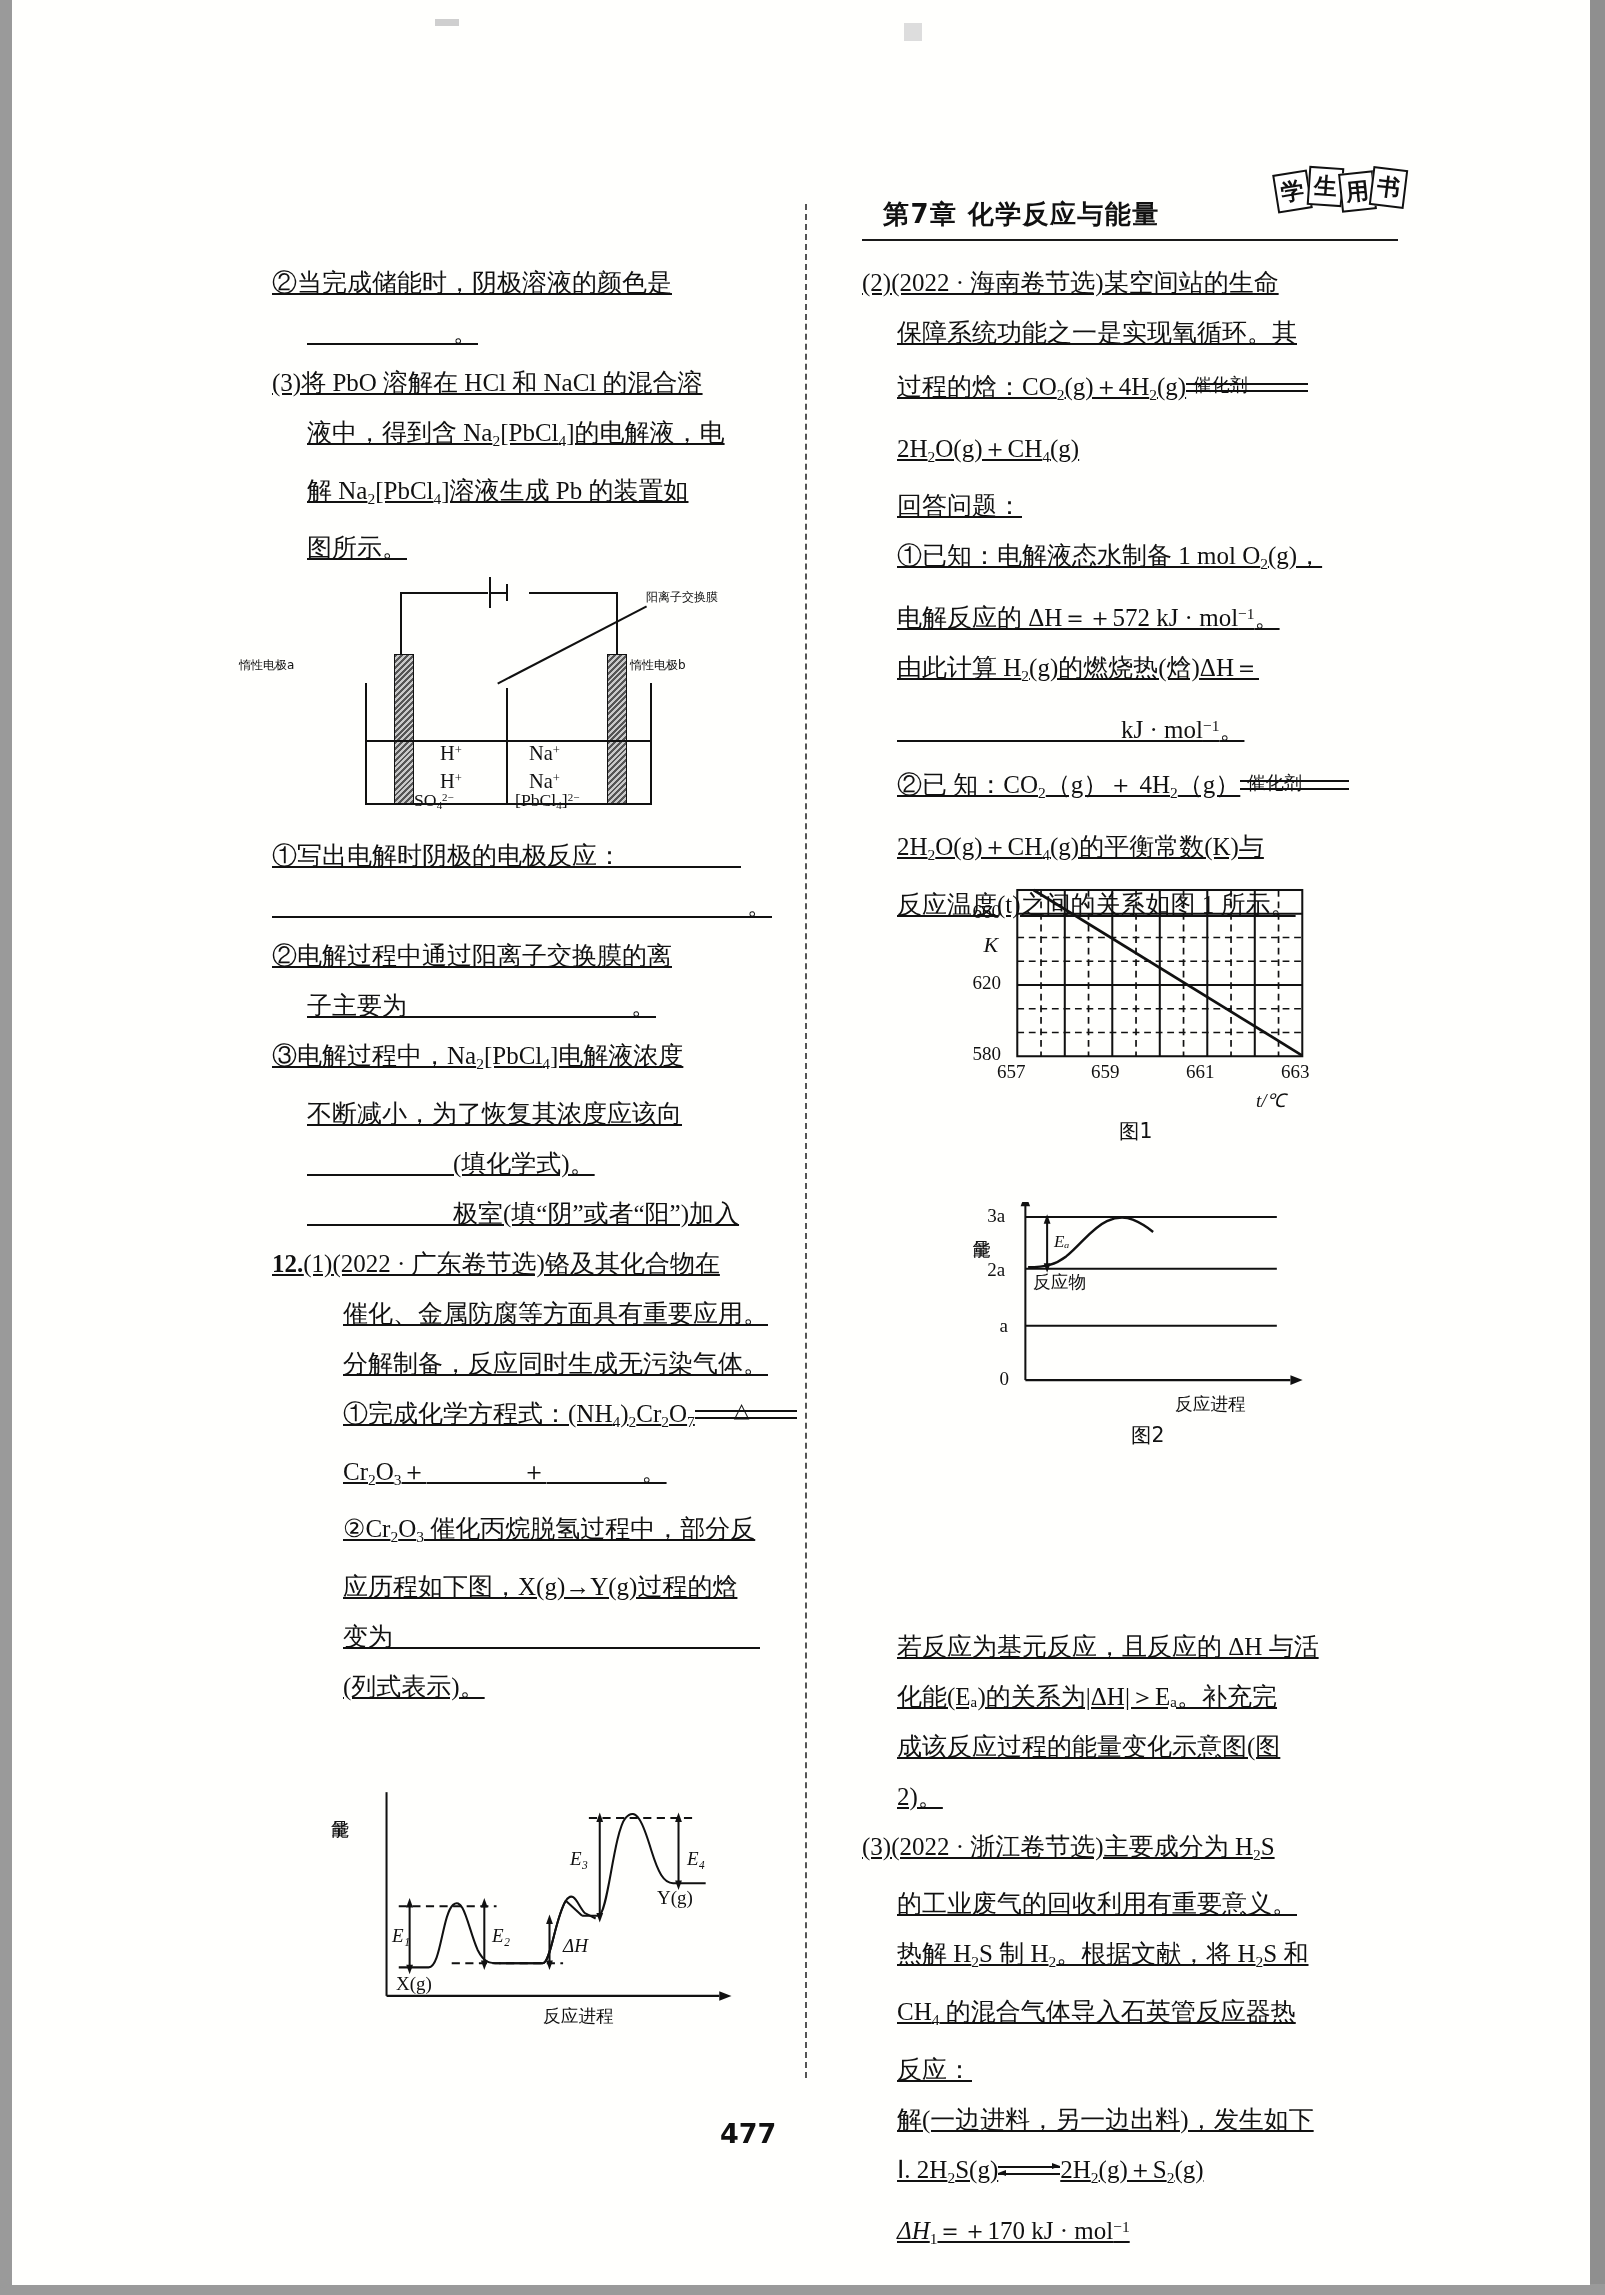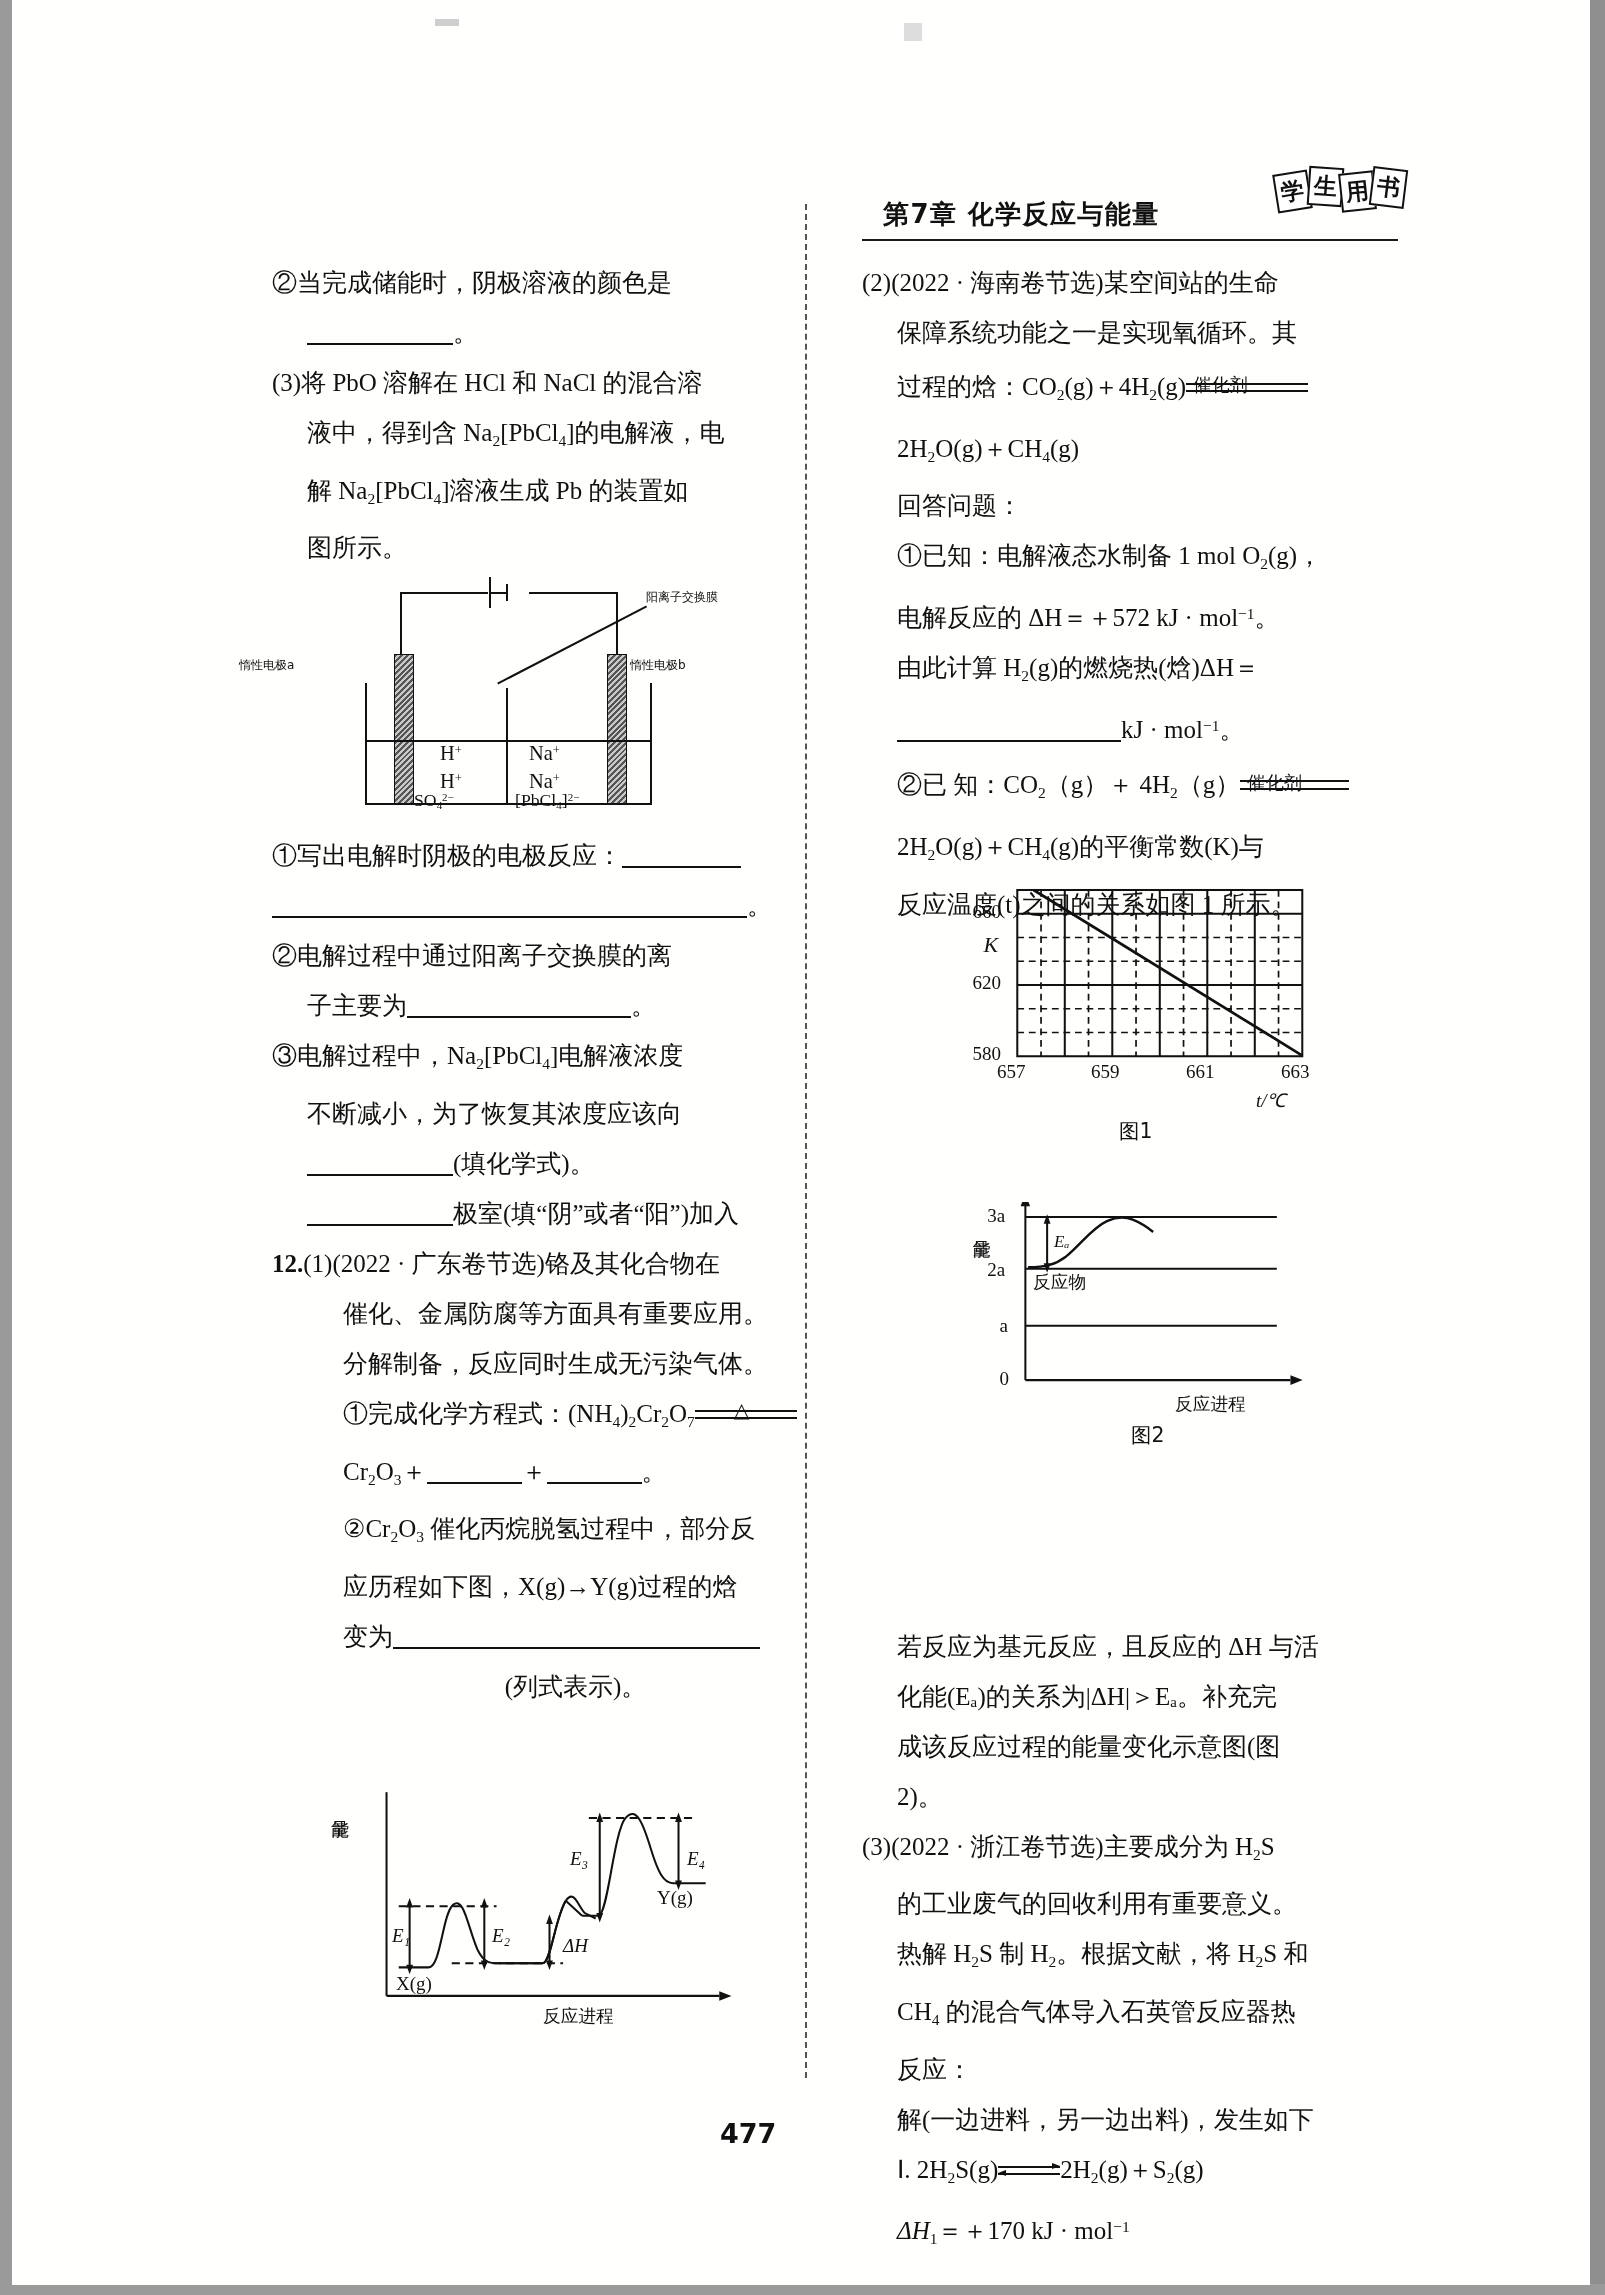--- a/index.html
+++ b/index.html
@@ -16,21 +16,21 @@
   .hdr-title{position:absolute;left:0;top:9.5px;font-family:"DejaVu Sans",sans-serif;font-weight:bold;font-size:26px;color:#111;letter-spacing:1.4px;white-space:nowrap;}
   .stamp{position:absolute;left:1275px;top:164px;width:126px;height:53px;}
   .stamp span{position:absolute;display:block;border:2.7px solid #111;font-family:"DejaVu Sans",sans-serif;font-weight:bold;font-size:23px;color:#111;text-align:center;background:#fff;}
 
   
   .col{position:absolute;top:258px;width:536px;font-size:25px;line-height:50px;color:#111;}
   .colL{left:272px;}
   .colR{left:862px;}
   .divider{position:absolute;left:805px;top:204px;width:0;height:1874px;border-left:2.7px dashed #555;}
 
-  p{margin:0;}
+  p{margin:0;text-decoration:underline;}
   .indent{padding-left:35px;text-indent:0;}
   .hang{padding-left:35px;text-indent:-35px;}
   .hang2{padding-left:67px;text-indent:-67px;}
   .blank{display:inline-block;border-bottom:2px solid #111;vertical-align:-4.1px;}
   .bl-l{width:146px;} .bl-m{width:119px;} .bl-s{width:95px;} .bl-xl{width:224px;} .bl-xxl{width:475px;}
   sub{font-size:.62em;vertical-align:-.3em;}
   sup{font-size:.62em;vertical-align:.45em;}
   i{font-style:italic;}
   .eqbox{display:inline-block;position:relative;width:102px;height:9.5px;vertical-align:2.7px;}
   .eqbox .top{position:absolute;left:0;top:0;width:102px;height:2px;background:#111;}
@@ -154,21 +154,21 @@
     </p>
     <p class="indent" style="padding-left:71px;">
       <span>②Cr</span><sub>2</sub><span>O</span><sub>3</sub><span> 催化丙烷脱氢过程中，部分反</span>
     </p>
     <p class="indent" style="padding-left:71px;">
       <span>应历程如下图，X(g)→Y(g)过程的焓</span>
     </p>
     <p class="indent" style="padding-left:71px;">
       <span>变为</span><span class="blank" style="width:367px;"></span>
     </p>
-    <p class="indent" style="padding-left:71px;text-align:center;">
+    <p class="indent" style="padding-left:71px;">
       <span>(列式表示)。</span>
     </p>
   </div>
 
   <div class="appa">
     <div class="ln" style="left:81px;top:17.7px;width:2px;height:62px;"></div>
     <div class="ln" style="left:81px;top:17.7px;width:88px;height:2px;"></div>
     <div class="ln" style="left:210px;top:17.7px;width:88px;height:2px;"></div>
     <div class="ln" style="left:297px;top:17.7px;width:2px;height:79px;"></div>
     <div class="ln" style="left:170px;top:2.7px;width:2px;height:31px;"></div>

